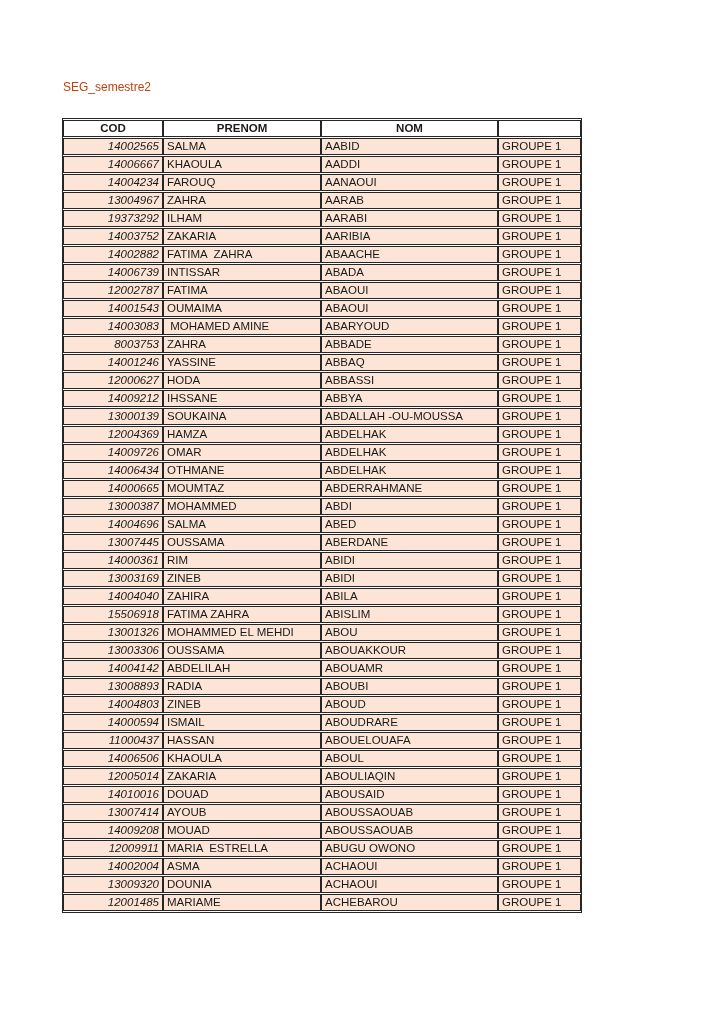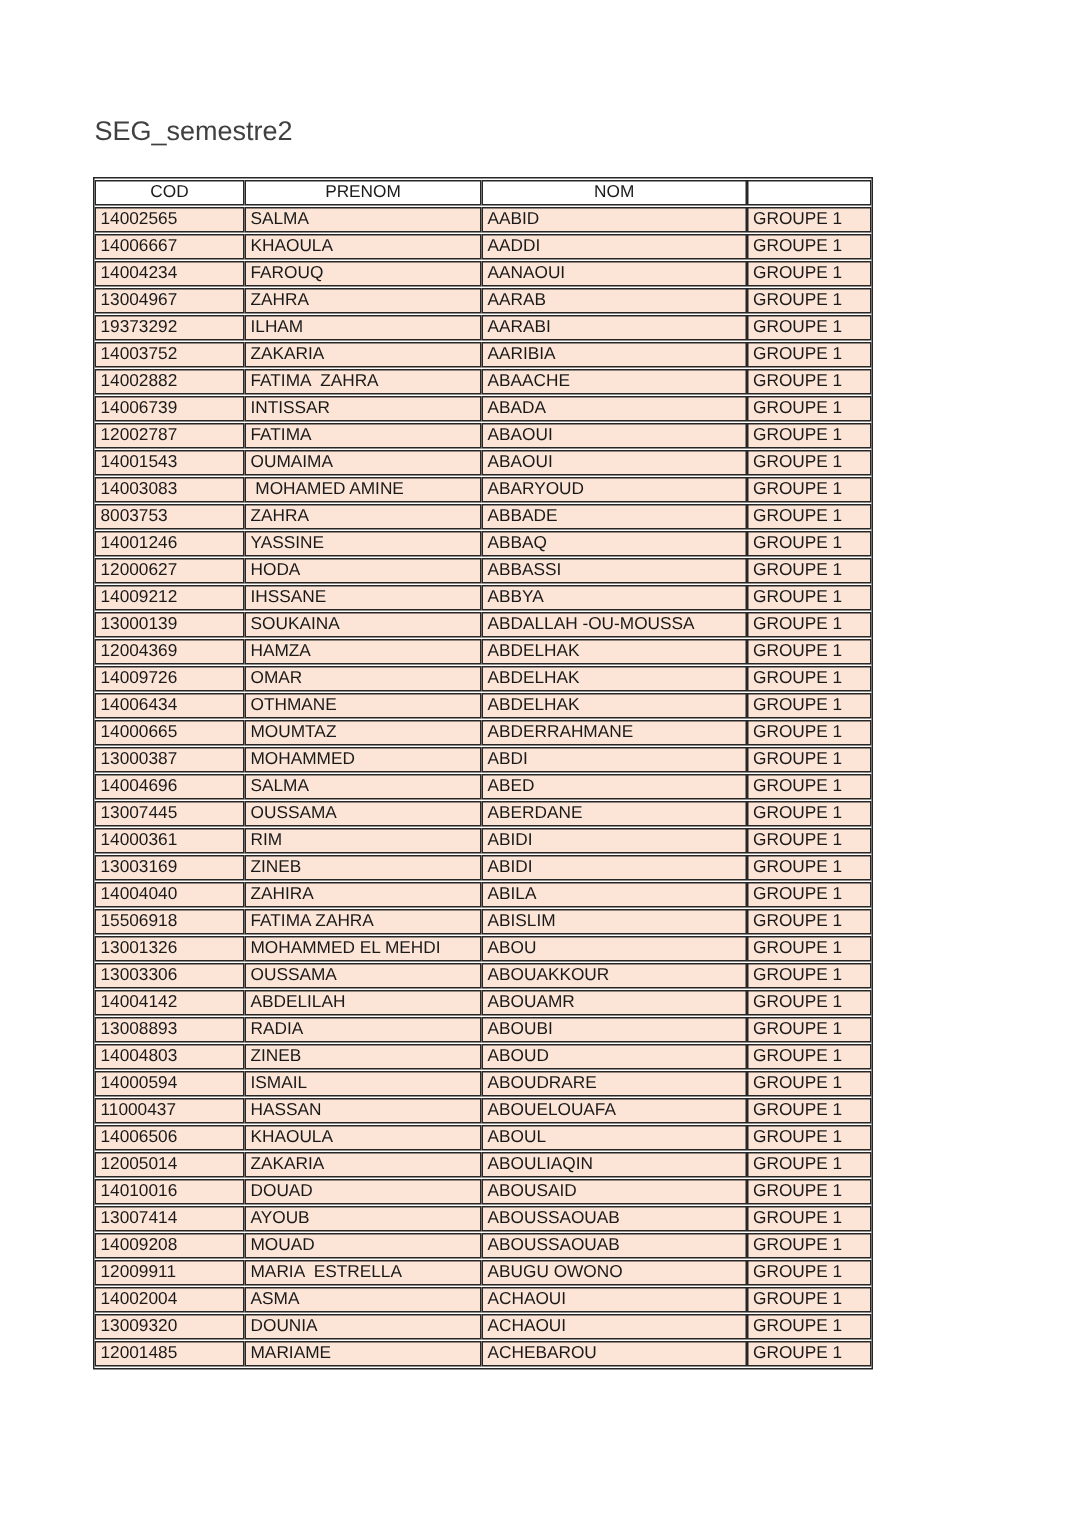--- a/index.html
+++ b/index.html
@@ -13,23 +13,23 @@
     height: 1024px;
     background: #ffffff;
     font-family: "Liberation Sans", sans-serif;
     color: #1a1a1a;
     overflow: hidden;
   }
   .sheet-title {
     position: absolute;
     left: 63px;
     top: 80px;
-    font-size: 18px;
+    font-size: 12px;
     line-height: 14px;
-    color: #404040;
+    color: #c2410c;
     white-space: pre;
   }
   table.students {
     position: absolute;
     left: 62px;
     top: 118px;
     width: 518px;
     table-layout: fixed;
     border-collapse: separate;
     border-spacing: 0 1px;
@@ -43,26 +43,29 @@
     font-weight: normal;
     height: 15px;
     line-height: 15px;
     padding: 0 3px;
     white-space: pre;
     overflow: hidden;
   }
   table.students th {
     background: #ffffff;
     text-align: center;
+    font-weight: bold;
   }
   table.students td {
     background: #fce4d6;
     text-align: left;
   }
   table.students td.cod {
+    text-align: right;
+    font-style: italic;
   }
   col.c-cod    { width: 100px; }
   col.c-prenom { width: 158px; }
   col.c-nom    { width: 177px; }
   col.c-groupe { width: 83px; }
 </style>
 </head>
 <body>
 
 <div class="page">

